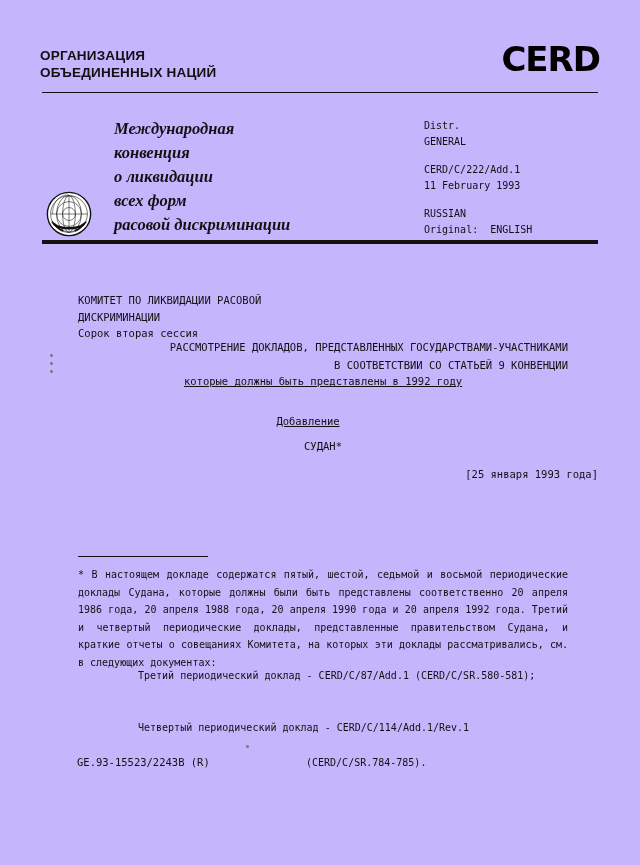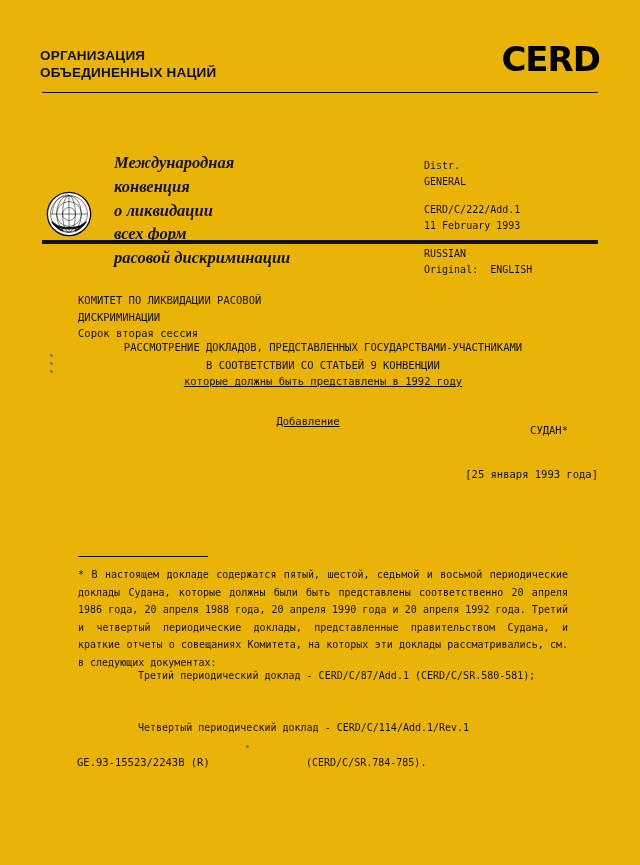--- a/index.html
+++ b/index.html
@@ -13,21 +13,21 @@
     font-family: "Liberation Sans", sans-serif;
     color: #111;
     position: relative;
     overflow: hidden;
   }
   .page {
     position: absolute;
     left: 0; top: 0;
     width: 640px;
     height: 865px;
-    background: #eab308;
+    background: #c4b5fd;
   }
 
   
   .header {
     position: absolute;
     left: 40px;
     top: 48px;
     width: 560px;
     display: flex;
     align-items: flex-start;
@@ -70,22 +70,21 @@
     background: #111;
   }
 
   
   .conv-block {
     position: absolute;
     left: 42px;
     top: 104px;
     width: 556px;
     display: flex;
-    align-items: center;
-    margin-top: 40px;
+    align-items: flex-end;
   }
   .un-emblem {
     width: 46px;
     height: 46px;
     margin-top: 6px;
     margin-left: 4px;
     flex: 0 0 auto;
   }
   .conv-title {
     margin-left: 22px;
@@ -120,21 +119,21 @@
     color: #111;
     white-space: pre-line;
   }
 
   
   .main-title {
     position: absolute;
     left: 78px;
     top: 338px;
     width: 490px;
-    text-align: center;
+    text-align: right;
     font-family: "DejaVu Sans Mono", monospace;
     font-size: 10.5px;
     line-height: 1.75;
     color: #111;
     white-space: pre-line;
   }
   .sub-title {
     position: absolute;
     left: 78px;
     top: 372px;
@@ -156,23 +155,23 @@
     width: 490px;
     text-align: center;
     font-family: "DejaVu Sans Mono", monospace;
     font-size: 10.5px;
     color: #111;
     text-decoration: underline;
   }
   .country {
     position: absolute;
     left: 78px;
-    top: 424px;
-    width: 490px;
-    text-align: right;
+    top: 440px;
+    width: 490px;
+    text-align: center;
     font-family: "DejaVu Sans Mono", monospace;
     font-size: 10.5px;
     color: #111;
   }
   .date-line {
     position: absolute;
     right: 42px;
     top: 468px;
     font-family: "DejaVu Sans Mono", monospace;
     font-size: 10.5px;

